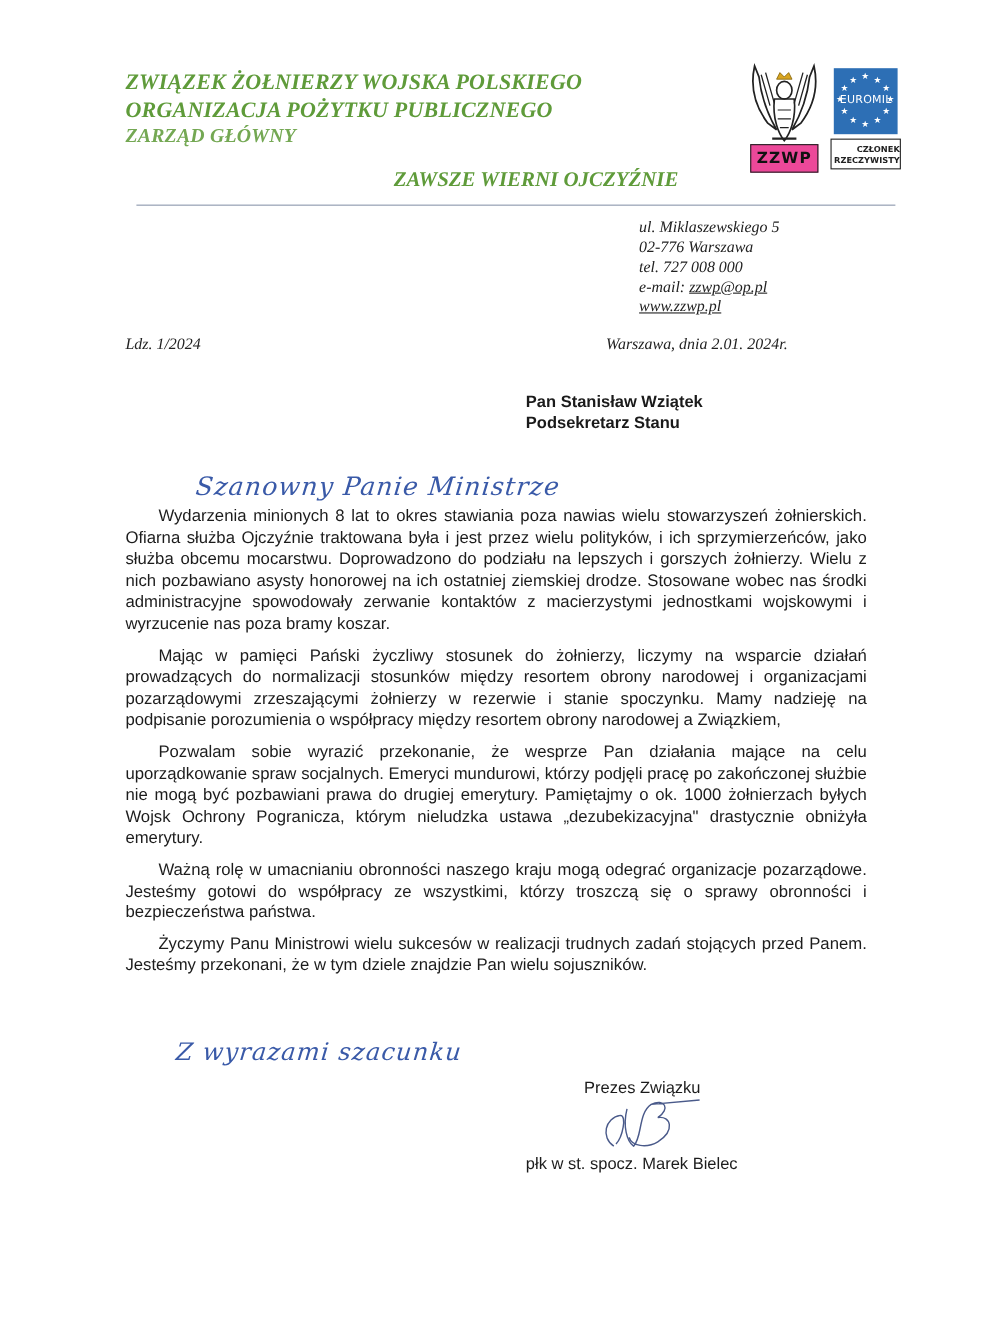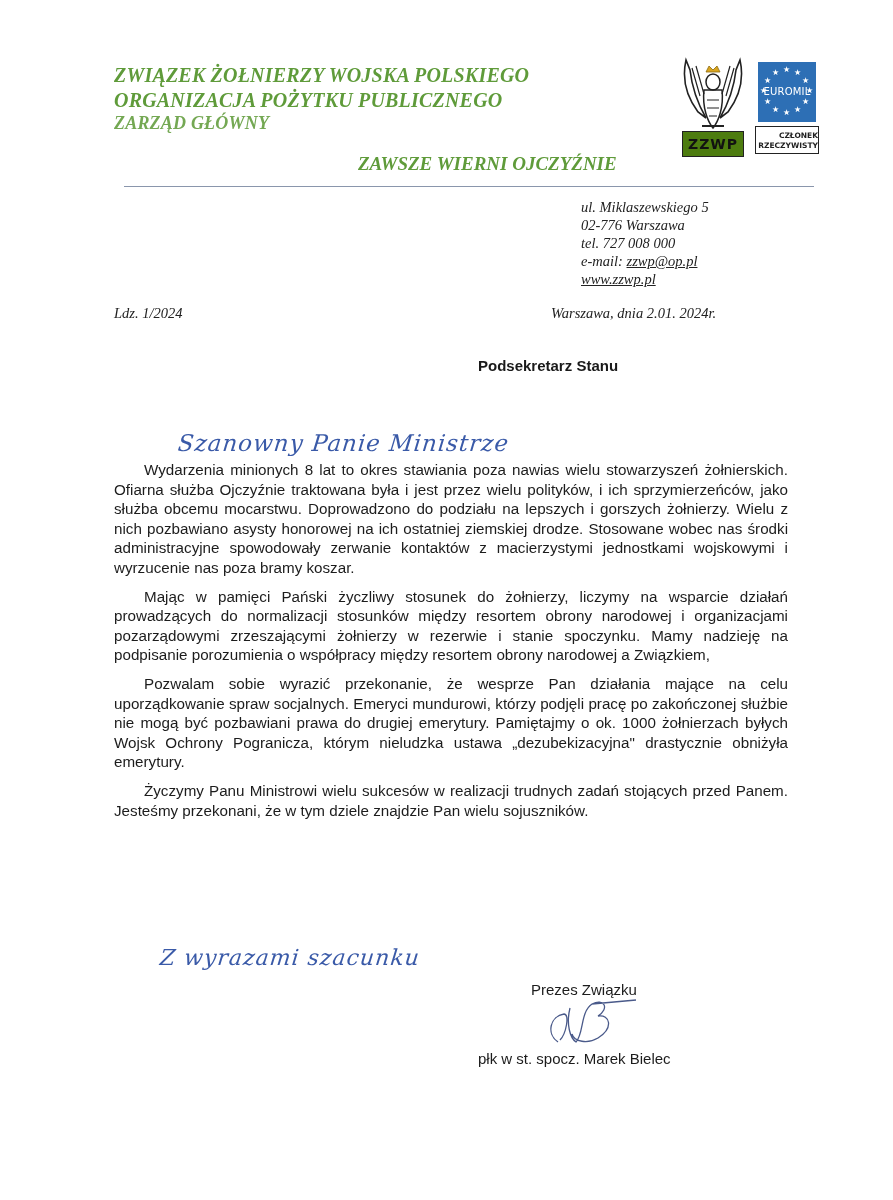--- a/index.html
+++ b/index.html
@@ -7,21 +7,21 @@
     .page { position: absolute; left: 0; top: 0; width: 893px; height: 1200px; background: #fff; }
 
     .hdr { position: absolute; left: 114px; font-family: "Liberation Serif", "DejaVu Serif", serif; font-style: italic; font-weight: bold; color: #5f9b3a; letter-spacing: 0.2px; white-space: nowrap; }
     .hdr1 { top: 64px; font-size: 20px; }
     .hdr2 { top: 89px; font-size: 20px; }
     .hdr3 { top: 113px; font-size: 18px; color: #74a853; }
     .motto { position: absolute; left: 358px; top: 153px; font-family: "Liberation Serif", "DejaVu Serif", serif; font-style: italic; font-weight: bold; font-size: 19px; color: #5f9b3a; white-space: nowrap; }
     .rule { position: absolute; left: 124px; top: 186px; width: 690px; height: 1px; background: #8a96ac; }
 
     .logo-eagle { position: absolute; left: 680px; top: 56px; width: 66px; height: 100px; }
-    .eagle-box { position: absolute; left: 682px; top: 131px; width: 60px; height: 24px; border: 1.5px solid #222; font-family: "DejaVu Sans", sans-serif; font-weight: bold; font-size: 14px; letter-spacing: 1px; text-align: center; line-height: 24px; color: #111; background: #4d7c0f; }
+    .eagle-box { position: absolute; left: 682px; top: 131px; width: 60px; height: 24px; border: 1.5px solid #222; font-family: "DejaVu Sans", sans-serif; font-weight: bold; font-size: 14px; letter-spacing: 1px; text-align: center; line-height: 24px; color: #111; background: #ec4899; }
     .euromil { position: absolute; left: 758px; top: 62px; width: 58px; height: 60px; background: #2d6fb5; }
     .euromil-text { position: absolute; left: 0; right: 0; top: 24px; text-align: center; font-family: "DejaVu Sans", sans-serif; font-size: 10px; color: #fff; letter-spacing: 0.2px; }
     .star { position: absolute; color: #fff; font-size: 8px; line-height: 8px; }
     .member-box { position: absolute; left: 755px; top: 126px; width: 64px; height: 28px; border: 1.5px solid #222; font-family: "DejaVu Sans", sans-serif; font-weight: bold; font-size: 7.5px; text-align: right; line-height: 10px; padding-top: 4px; box-sizing: border-box; color: #222; }
 
     .addr { position: absolute; left: 581px; font-family: "Liberation Serif", "DejaVu Serif", serif; font-style: italic; font-size: 14.5px; color: #222; white-space: nowrap; }
     .addr a, .addr .u { text-decoration: underline; color: #222; }
     .ldz { position: absolute; left: 114px; top: 305px; font-family: "Liberation Serif", "DejaVu Serif", serif; font-style: italic; font-size: 14.5px; color: #222; }
     .date { position: absolute; left: 551px; top: 305px; font-family: "Liberation Serif", "DejaVu Serif", serif; font-style: italic; font-size: 14.5px; color: #222; }
 
@@ -88,29 +88,31 @@
     <span>e-mail: </span><span class="u">zzwp@op.pl</span>
   </div>
   <div class="addr" style="top:271px">
     <span class="u">www.zzwp.pl</span>
   </div>
 
   <div class="ldz">Ldz. 1/2024</div>
   <div class="date">Warszawa, dnia 2.01. 2024r.</div>
 
   <div class="recip">
+    <div>Pan Stanisław Wziątek</div>
     <div>Podsekretarz Stanu</div>
   </div>
 
   <div class="hand salut">Szanowny Panie Ministrze</div>
 
   <div class="body">
     <p>Wydarzenia minionych 8 lat to okres stawiania poza nawias wielu stowarzyszeń żołnierskich. Ofiarna służba Ojczyźnie traktowana była i jest przez wielu polityków, i ich sprzymierzeńców, jako służba obcemu mocarstwu. Doprowadzono do podziału na lepszych i gorszych żołnierzy. Wielu z nich pozbawiano asysty honorowej na ich ostatniej ziemskiej drodze. Stosowane wobec nas środki administracyjne spowodowały zerwanie kontaktów z macierzystymi jednostkami wojskowymi i wyrzucenie nas poza bramy koszar.</p>
     <p>Mając w pamięci Pański życzliwy stosunek do żołnierzy, liczymy na wsparcie działań prowadzących do normalizacji stosunków między resortem obrony narodowej i organizacjami pozarządowymi zrzeszającymi żołnierzy w rezerwie i stanie spoczynku. Mamy nadzieję na podpisanie porozumienia o współpracy między resortem obrony narodowej a Związkiem,</p>
     <p>Pozwalam sobie wyrazić przekonanie, że wesprze Pan działania mające na celu uporządkowanie spraw socjalnych. Emeryci mundurowi, którzy podjęli pracę po zakończonej służbie nie mogą być pozbawiani prawa do drugiej emerytury. Pamiętajmy o ok. 1000 żołnierzach byłych Wojsk Ochrony Pogranicza, którym nieludzka ustawa „dezubekizacyjna" drastycznie obniżyła emerytury.</p>
+    <p>Ważną rolę w umacnianiu obronności naszego kraju mogą odegrać organizacje pozarządowe. Jesteśmy gotowi do współpracy ze wszystkimi, którzy troszczą się o sprawy obronności i bezpieczeństwa państwa.</p>
     <p>Życzymy Panu Ministrowi wielu sukcesów w realizacji trudnych zadań stojących przed Panem. Jesteśmy przekonani, że w tym dziele znajdzie Pan wielu sojuszników.</p>
   </div>
 
   <div class="hand closing">Z wyrazami szacunku</div>
 
   <div class="sig-title">Prezes Związku</div>
   <svg class="sig-mark" viewBox="0 0 100 56">
     <path d="M18 48 C 6 40, 10 22, 24 20 C 30 20, 26 40, 20 46 M30 14 C 26 30, 30 44, 36 48 C 44 40, 40 18, 52 10 C 64 4, 70 14, 58 22 C 70 20, 74 34, 58 44 C 48 50, 34 48, 32 40 M52 10 L 96 6" fill="none" stroke="#4a5a8a" stroke-width="1.3"></path>
   </svg>
   <div class="sig-name">płk w st. spocz. Marek Bielec</div>

